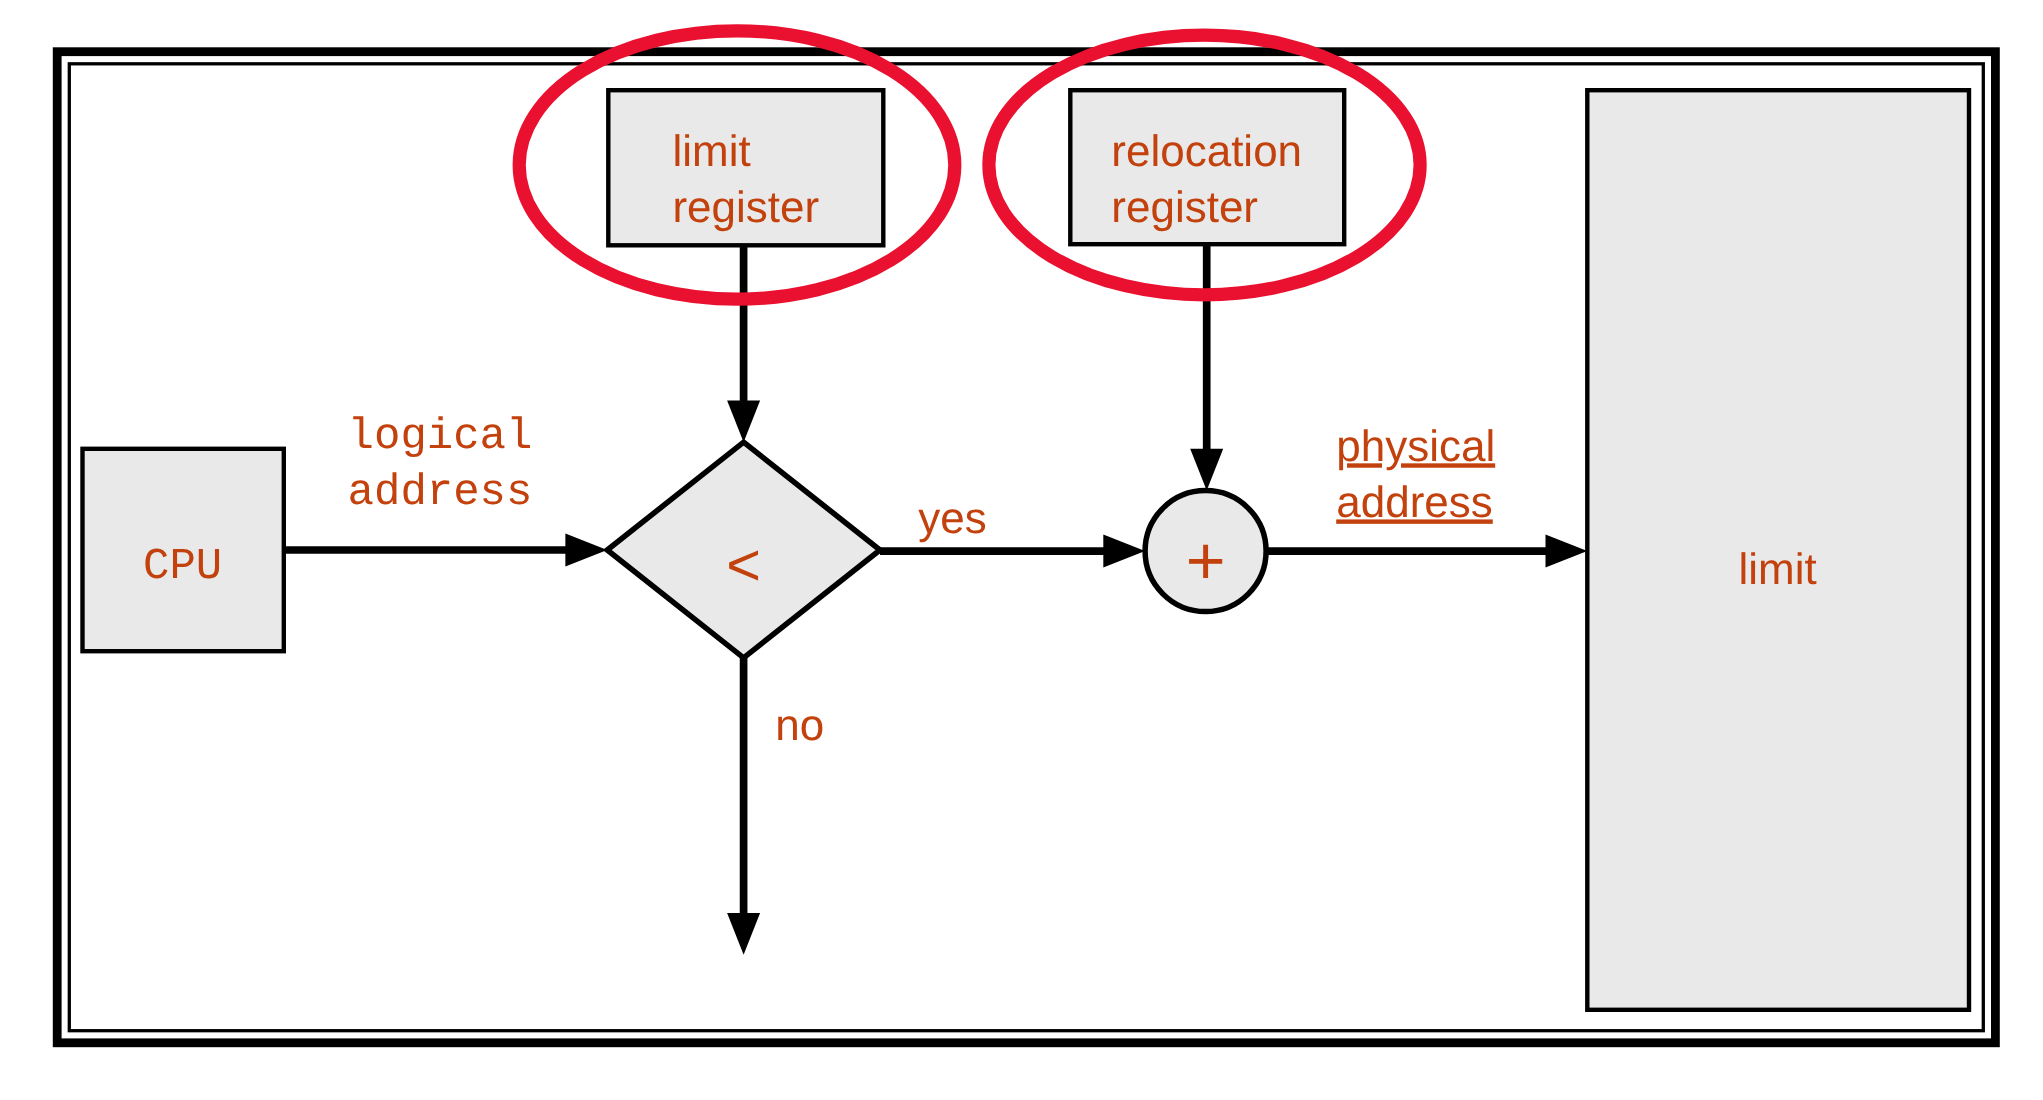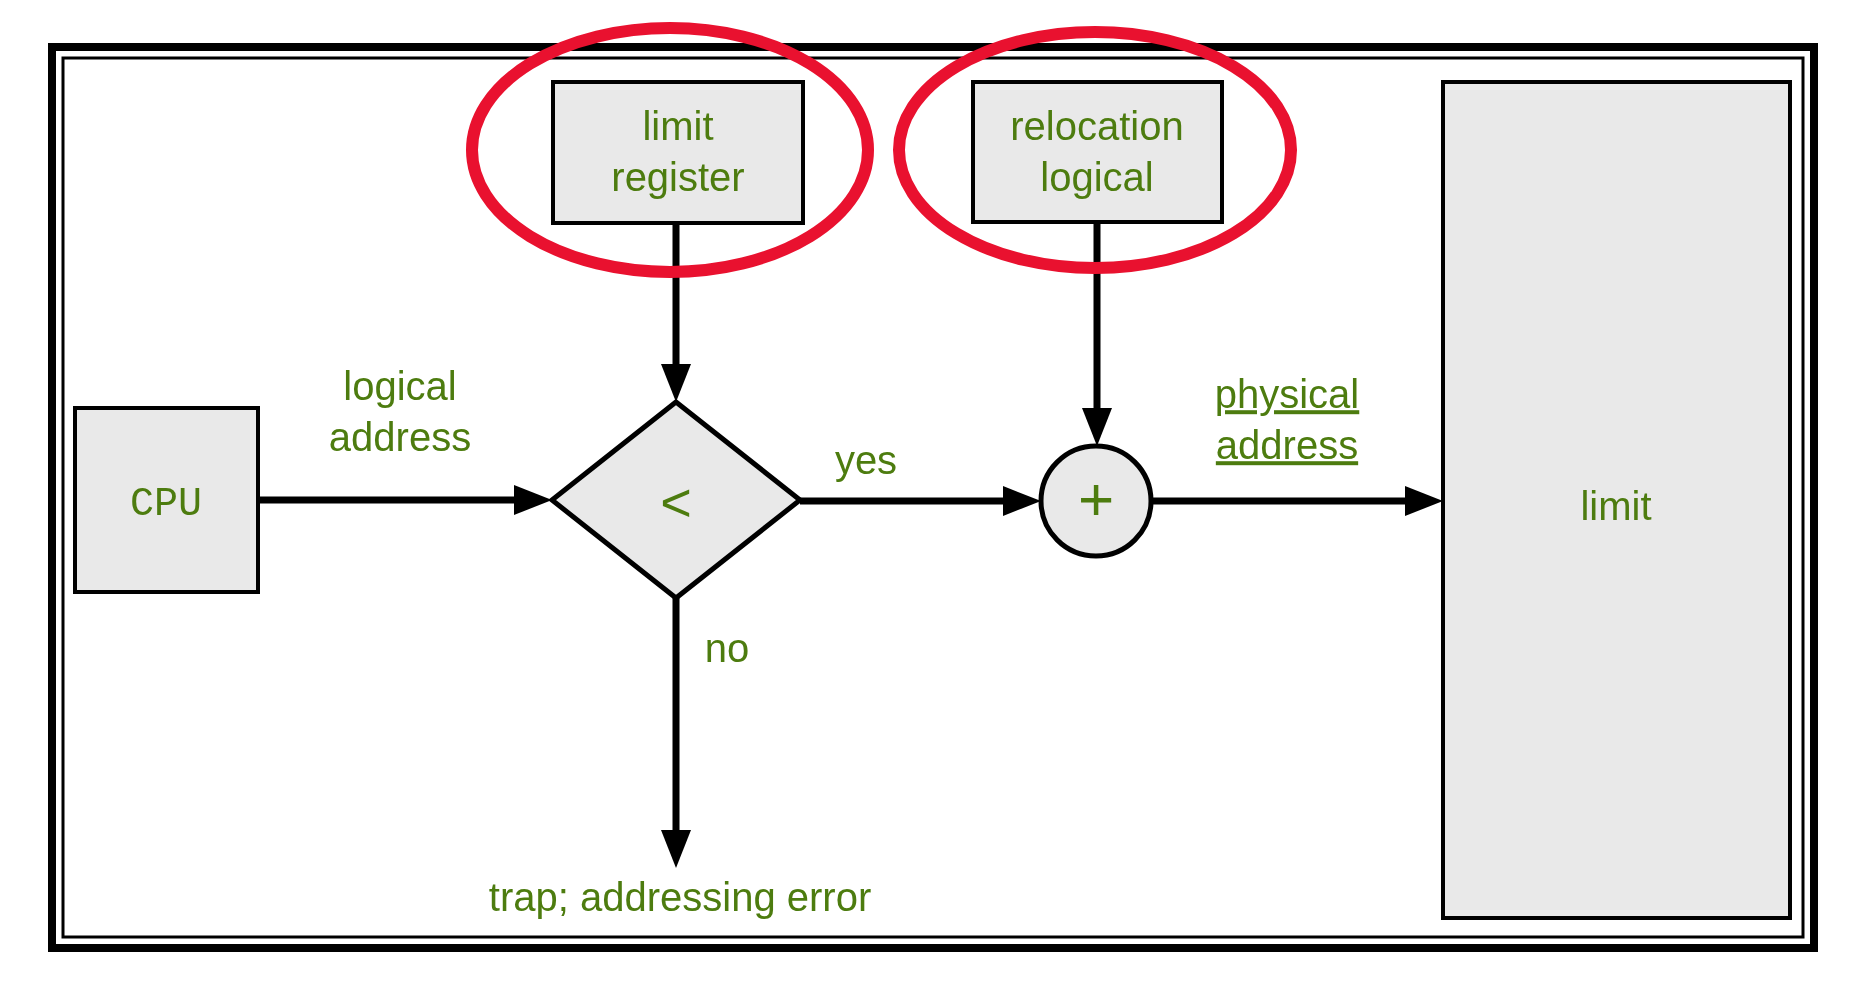--- a/index.html
+++ b/index.html
@@ -10,23 +10,24 @@
     background: #ffffff;
     font-family: "Liberation Sans", sans-serif;
     overflow: hidden;
   }
   .layer { position: absolute; left: 0; top: 0; }
   .lbl {
     position: absolute;
     transform: translate(-50%, -50%);
     font-size: 40px;
     line-height: 1.27;
-    color: #4d7c0f;
-    text-align: center;
+    color: #c2410c;
+    text-align: left;
     white-space: pre-line;
+    margin-top: 12px;
   }
   .lbl.sym-lt { font-size: 54px; font-weight: 400; }
   .lbl.sym-plus { font-size: 62px; font-weight: 400; }
 </style>
 </head>
 <body>
 
 <div class="stage">
 
   <svg class="layer" width="1857" height="1000" viewBox="0 0 1857 1000">
@@ -79,33 +80,32 @@
     <ellipse cx="670" cy="150" rx="198" ry="122" fill="none" stroke-width="12" stroke="#e9112f"></ellipse>
     <ellipse cx="1095" cy="150" rx="196" ry="118" fill="none" stroke-width="12" stroke="#e9112f"></ellipse>
   </svg>
 
   <div class="lbl" style="left:166px; top:505px;font-family:Liberation Mono, monospace;">CPU</div>
 
   <div class="lbl" style="left:678px; top:152px;">limit
 register</div>
 
   <div class="lbl" style="left:1097px; top:152px;">relocation
-logical</div>
+register</div>
 
   <div class="lbl sym-lt" style="left:676px; top:502px;">&lt;</div>
 
   <div class="lbl sym-plus" style="left:1096px; top:499px;">+</div>
 
   <div class="lbl" style="left:1616px; top:506px;">limit</div>
 
-  <div class="lbl" style="left:400px; top:412px;">logical
+  <div class="lbl" style="left:400px; top:412px;font-family:Liberation Mono, monospace;">logical
 address</div>
 
   <div class="lbl" style="left:1287px; top:420px;text-decoration:underline;">physical
 address</div>
 
   <div class="lbl" style="left:866px; top:460px;">yes</div>
 
   <div class="lbl" style="left:727px; top:648px;">no</div>
 
-  <div class="lbl" style="left:680px; top:897px;">trap; addressing error</div>
 
 </div>
 
 </body></html>

